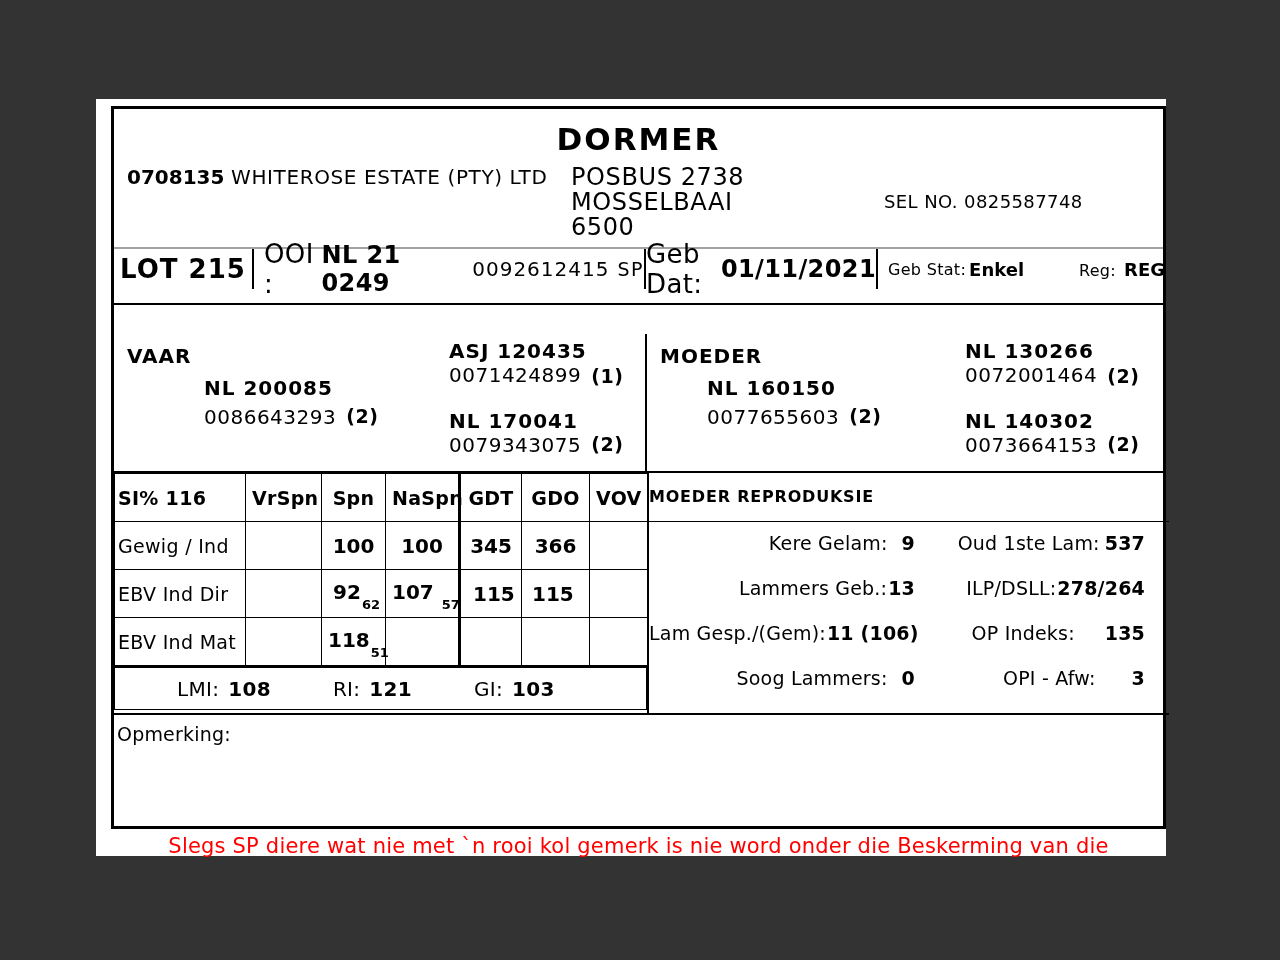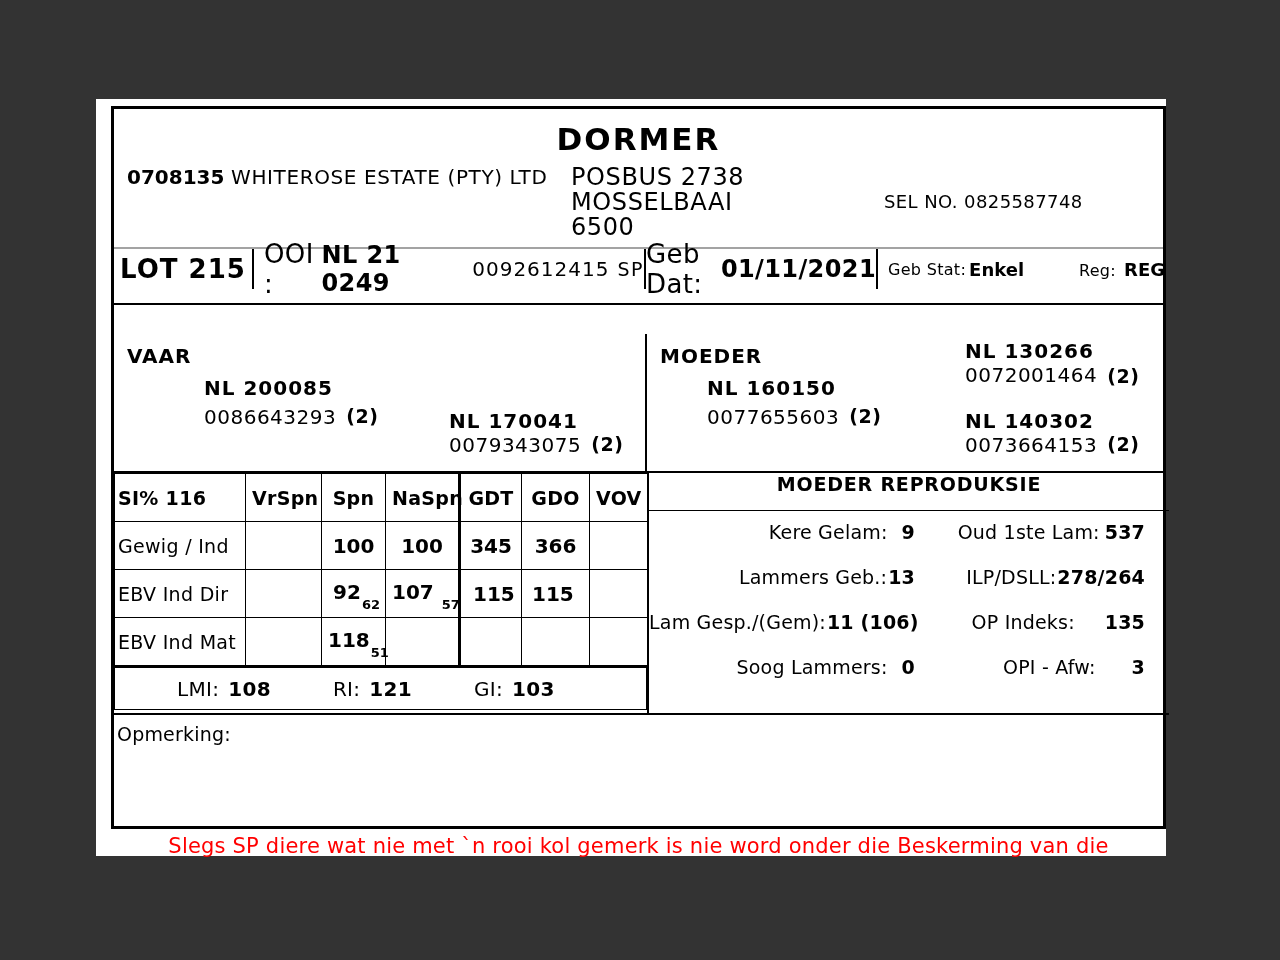--- a/index.html
+++ b/index.html
@@ -103,21 +103,21 @@
 
   .idxrow {
     width: 533px; height: 44px; border: 1px solid #000; border-top: 2px solid #000;
     display: flex; align-items: center; font-size: 20px; letter-spacing: .3px;
   }
   .idxrow b { font-weight: bold; margin-left: 9px; font-size: 20px; }
   .idx-a { margin-left: 62px; }
   .idx-b { margin-left: 62px; }
   .idx-c { margin-left: 62px; }
 
-  .rep-title { text-align: center; font-size: 19px; font-weight: bold; letter-spacing: .8px; }
+  .rep-title { text-align: left; font-size: 16px; font-weight: bold; letter-spacing: .8px; padding-top: 14px; }
   .rep-sep { border-bottom: 1px solid #000; margin-top: 15px; }
   .rep-grid { padding-top: 10px; }
   .rep-line { display: flex; align-items: baseline; height: 45px; font-size: 19px; }
   .rep-l { width: 266px; text-align: right; white-space: nowrap; letter-spacing: .2px; }
   .rep-r { width: 240px; text-align: right; white-space: nowrap; padding-right: 10px; letter-spacing: .2px; }
   .rep-l b, .rep-r b { font-weight: bold; margin-left: 6px; }
   .rep-gapwide b { margin-left: 14px; }
 
   
   .note {
@@ -177,20 +177,27 @@
     </div>
 
     <div class="ped">
       <div class="ped-l">
         <div class="ped-title">VAAR</div>
         <div class="an parent-1">
           <span class="tag">NL  200085</span>
           <span class="an-row">
             <span class="num">0086643293</span>
             <span class="par par-off">(2)</span>
+          </span>
+        </div>
+        <div class="an gp-a">
+          <span class="tag">ASJ  120435</span>
+          <span class="an-row">
+            <span class="num">0071424899</span>
+            <span class="par">(1)</span>
           </span>
         </div>
         <div class="an gp-b">
           <span class="tag">NL  170041</span>
           <span class="an-row">
             <span class="num">0079343075</span>
             <span class="par par-off">(2)</span>
           </span>
         </div>
       </div>

